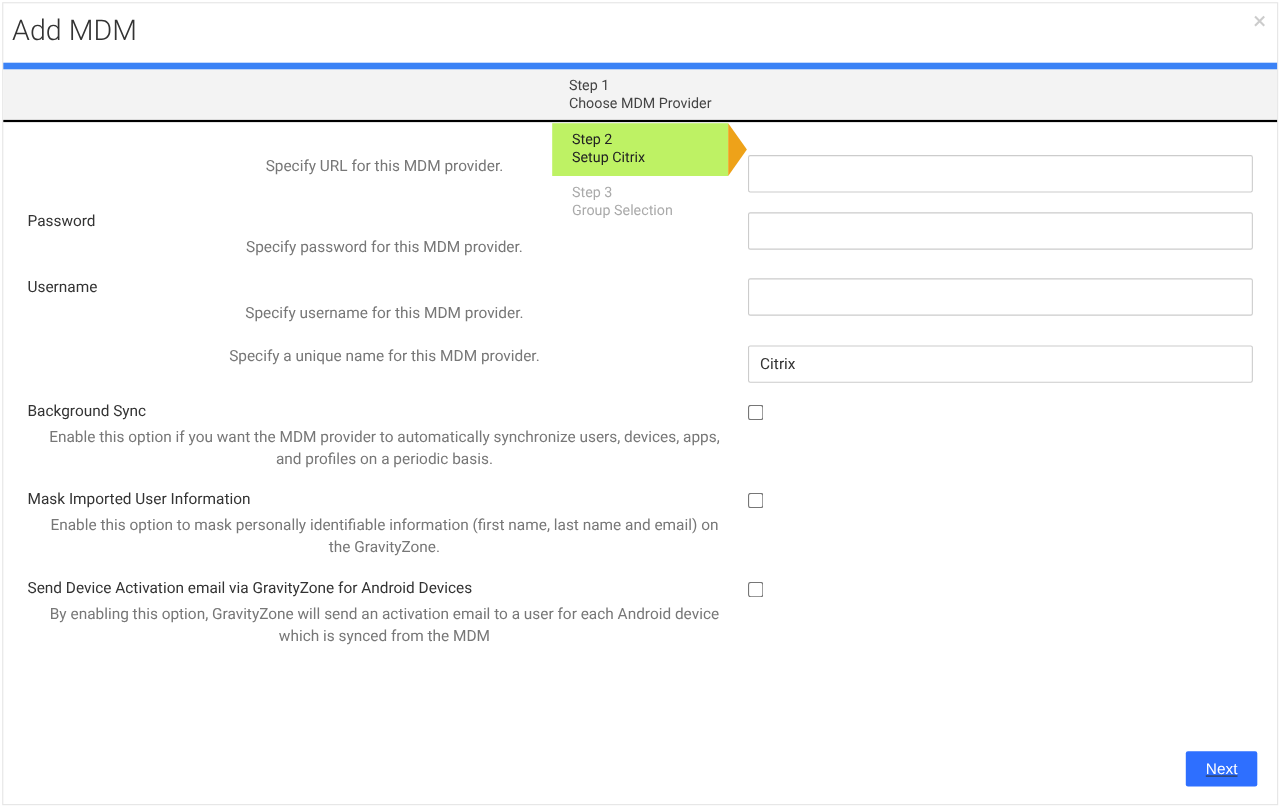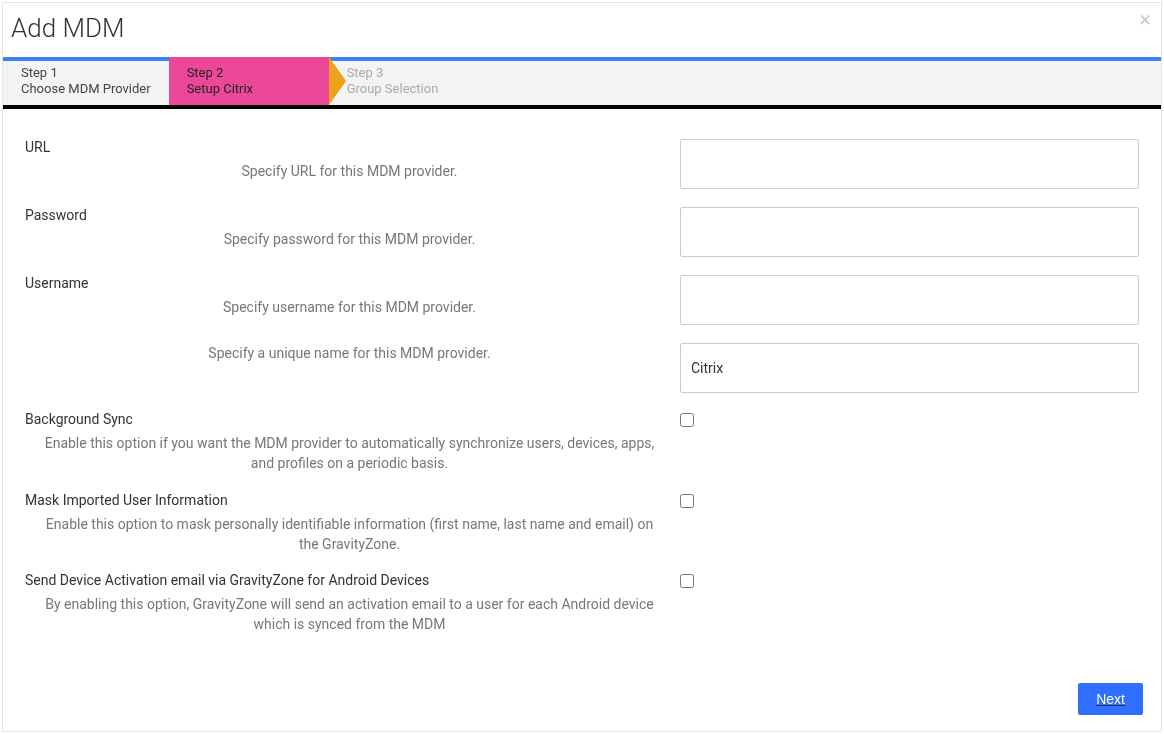--- a/index.html
+++ b/index.html
@@ -16,58 +16,59 @@
     width: 1160px;
     height: 730px;
     margin: 2px;
     position: relative;
     display: flex;
     flex-direction: column;
     background: #fff;
   }
   .modal-header {
     padding: 10px 14px 14px 8px;
-    border-bottom: 4px solid #3b82f6;
+    border-bottom: 6px solid #3b82f6;
     position: relative;
   }
   .modal-title {
     font-size: 26px;
     font-weight: 300;
     color: #333;
   }
   .close-btn {
     position: absolute;
     top: 6px;
     right: 10px;
     font-size: 22px;
     color: #ccc;
     cursor: pointer;
     line-height: 1;
   }
   .stepper {
     display: flex;
     background: #f3f3f3;
-    border-bottom: 4px solid #000000;
+    border-bottom: 2px solid #000000;
     height: 48px;
-    align-items: flex-end;
+    align-items: center;
+    flex-direction: column;
   }
   .step {
     padding: 8px 18px;
     position: relative;
     display: flex;
     flex-direction: column;
     justify-content: center;
     font-size: 13px;
     line-height: 1.25;
     min-width: 160px;
   }
   .step-num { color: #555; }
   .step-label { color: #555; }
   .step.active {
-    background: #ec4899;
+    background: #bef264;
     color: #222;
   }
   .step.active .step-num,
   .step.active .step-label { color: #222; }
   .step.active::after {
     content: "";
     position: absolute;
     right: -17px;
     top: 0;
     width: 0; height: 0;
@@ -106,21 +107,21 @@
     color: #777;
     padding-left: 14px;
     line-height: 1.45;
     text-align: center;
   }
   input[type="text"], input[type="password"] {
     width: 100%;
     height: 34px;
     border: 1px solid #ccc;
     border-radius: 2px;
-    padding: 24px 10px;
+    padding: 8px 10px;
     font-size: 14px;
     font-family: inherit;
     color: #333;
   }
   input[type="checkbox"] {
     width: 14px;
     height: 14px;
     margin-top: 2px;
   }
   .modal-footer {
@@ -161,21 +162,20 @@
     <div class="step future">
       <span class="step-num">Step 3</span>
       <span class="step-label">Group Selection</span>
     </div>
   </div>
 
   <div class="form-body">
 
     <div class="form-row">
       <div class="form-left">
-        <div class="field-label">URL</div>
         <div class="field-desc">Specify URL for this MDM provider.</div>
       </div>
       <div class="form-right">
         <input type="text" value="" style="">
       </div>
     </div>
 
     <div class="form-row">
       <div class="form-left">
         <div class="field-label">Password</div>

